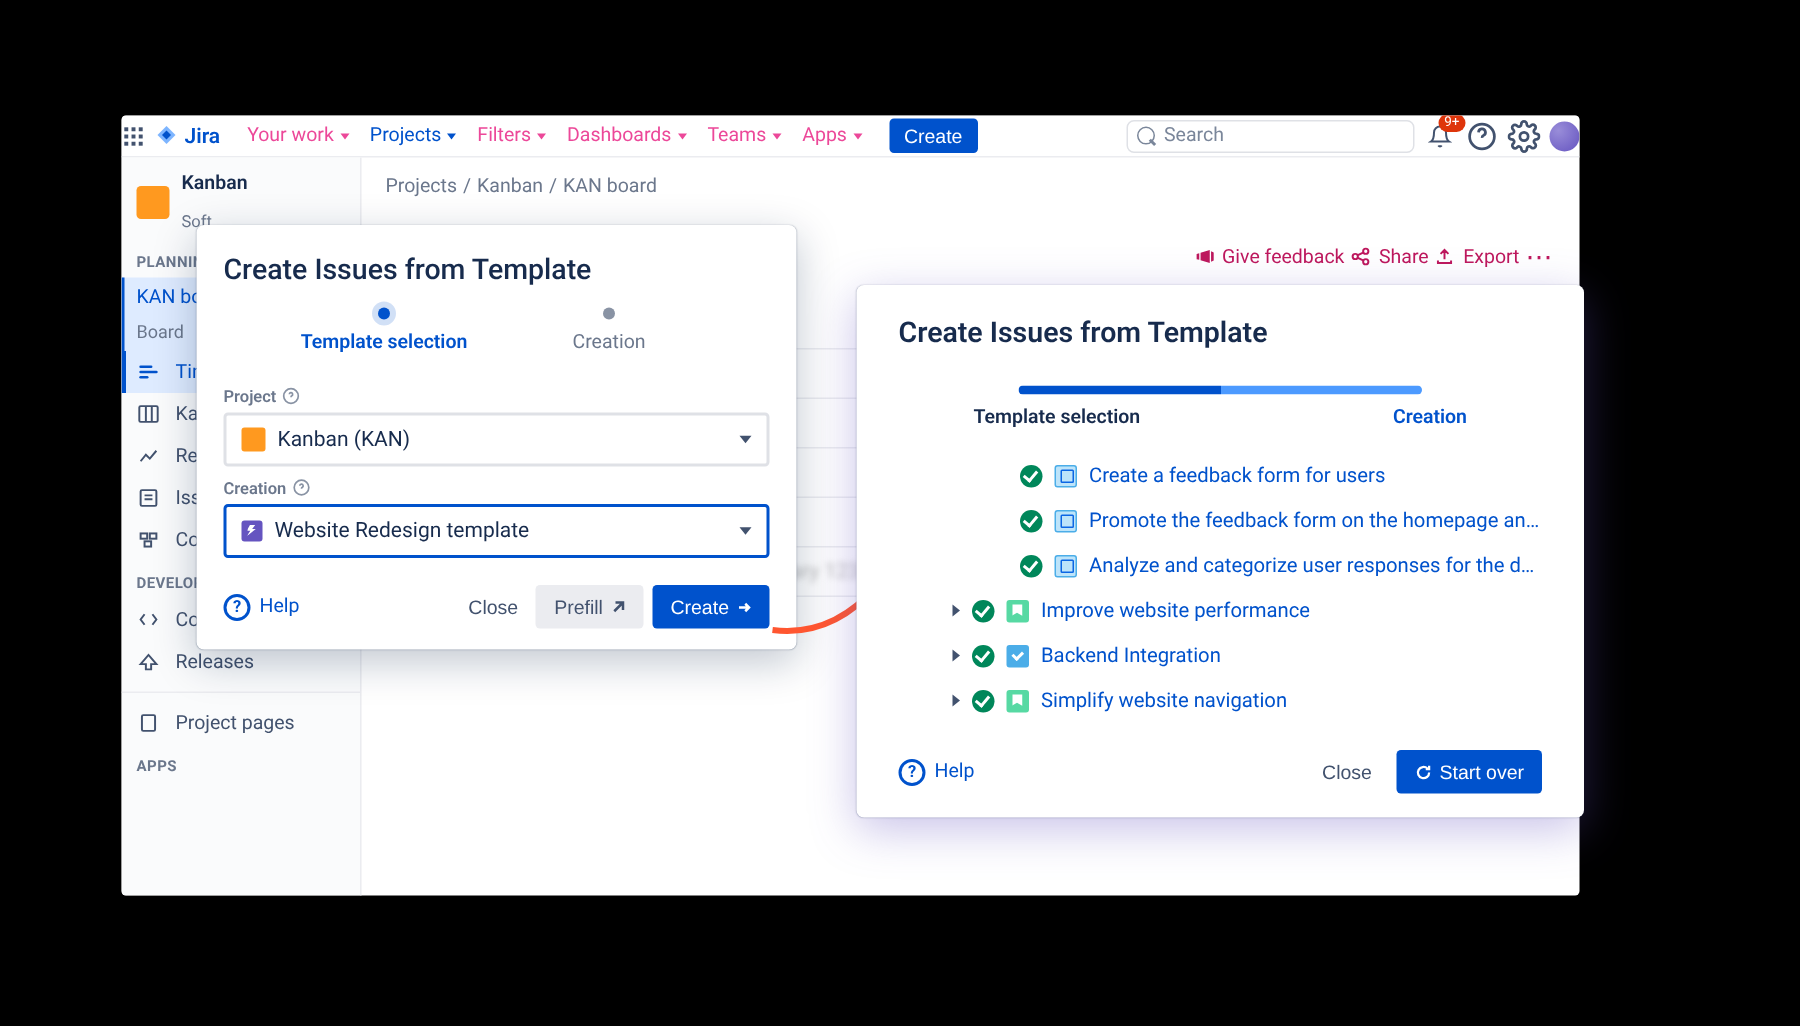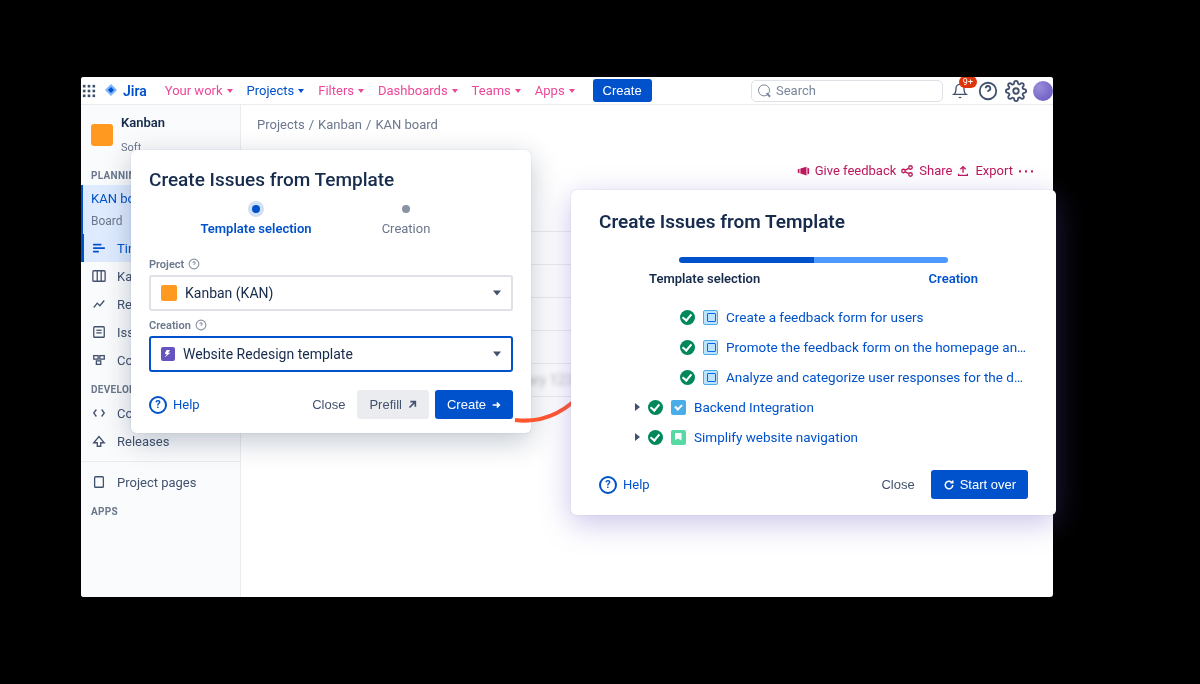--- a/index.html
+++ b/index.html
@@ -791,20 +791,26 @@
       </div>
       <div class="tree-row lvl3">
         <span class="nocar"></span>
         <span class="check"></span>
         <span class="itype subtask"></span>
         <a>Analyze and categorize user responses for the design team</a>
       </div>
       <div class="tree-row lvl2">
         <span class="tcaret"></span>
         <span class="check"></span>
+        <span class="itype story"></span>
+        <a>Improve website performance</a>
+      </div>
+      <div class="tree-row lvl2">
+        <span class="tcaret"></span>
+        <span class="check"></span>
         <span class="itype task"></span>
         <a>Backend Integration</a>
       </div>
       <div class="tree-row lvl2">
         <span class="tcaret"></span>
         <span class="check"></span>
         <span class="itype story"></span>
         <a>Simplify website navigation</a>
       </div>
     </div>

